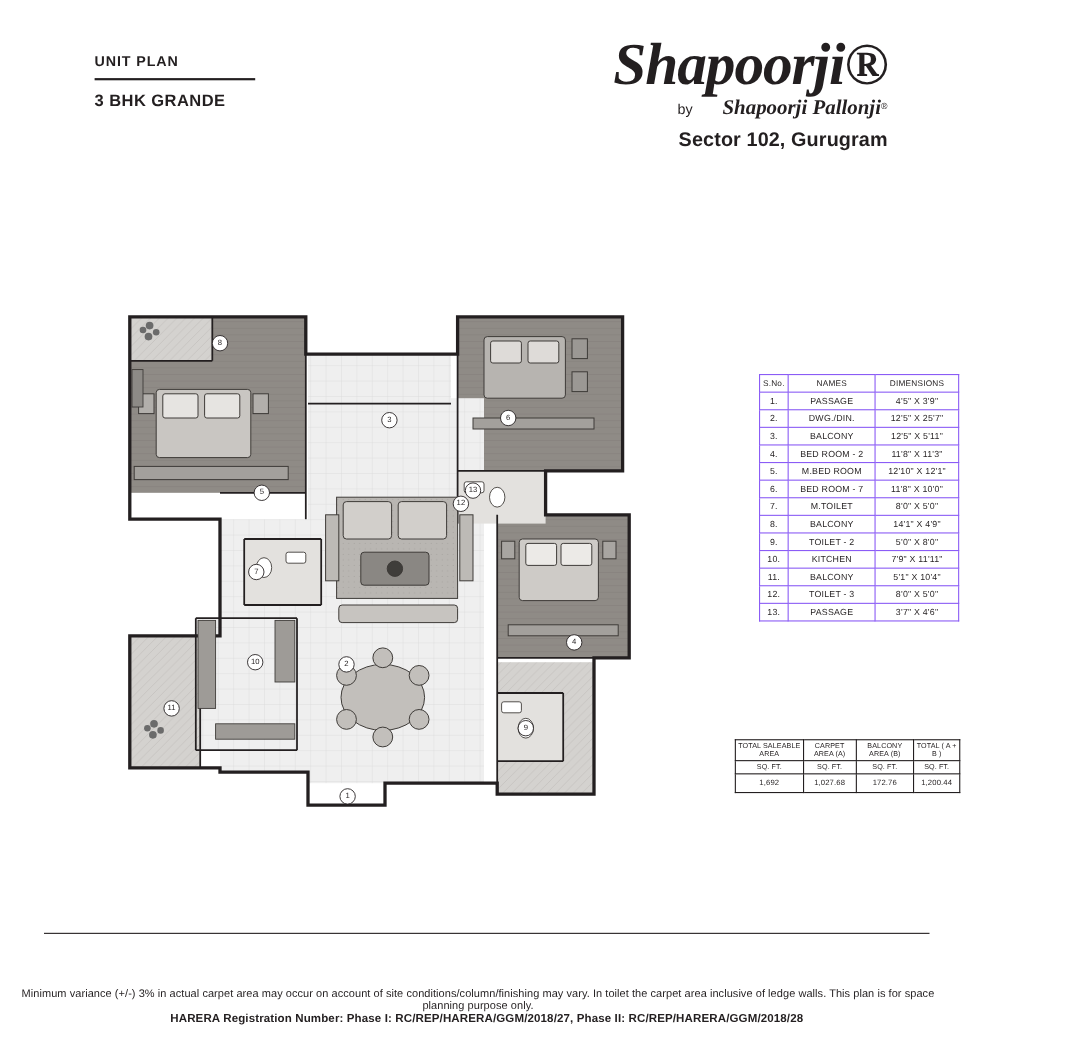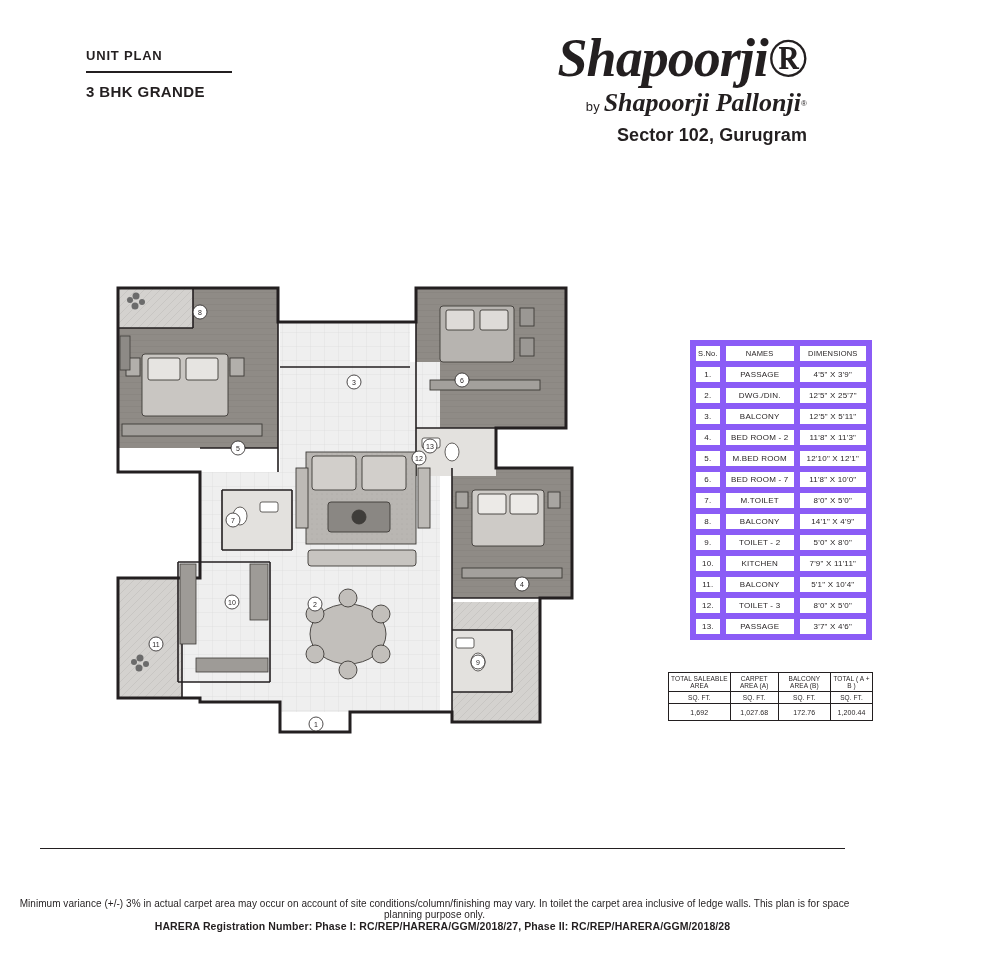--- a/index.html
+++ b/index.html
@@ -51,22 +51,23 @@
   }
   .brand-by {
     font-size: 13px;
     margin-top: 2px;
     letter-spacing: 0.2px;
   }
   .brand-by .sp {
     font-family: "Liberation Serif", serif;
     font-weight: bold;
     font-style: italic;
-    font-size: 26px;
+    font-size: 19px;
     letter-spacing: 0px;
+    margin-left: 23px;
   }
   .brand-by .reg2 { font-size: 8px; vertical-align: super; }
   .brand-sector {
     font-size: 18px; font-weight: bold; margin-top: 7px;
     letter-spacing: 0.1px;
   }
 
   
   .plan-wrap {
     position: absolute;
@@ -77,21 +78,21 @@
 
   
   .schedule {
     position: absolute;
     left: 690px; top: 340px;
     border-collapse: collapse;
     font-size: 8px;
     width: 182px;
   }
   .schedule th, .schedule td {
-    border: 6px solid #8b5cf6;
+    border: 1px solid #8b5cf6;
     text-align: center;
     padding: 3px 2px;
     font-weight: normal;
     letter-spacing: 0.2px;
     height: 14px;
   }
   .schedule th { font-size: 7.5px; }
   .schedule td.sno { width: 26px; }
   .schedule td.nm { width: 80px; }
   .schedule td.dim { width: 76px; }

